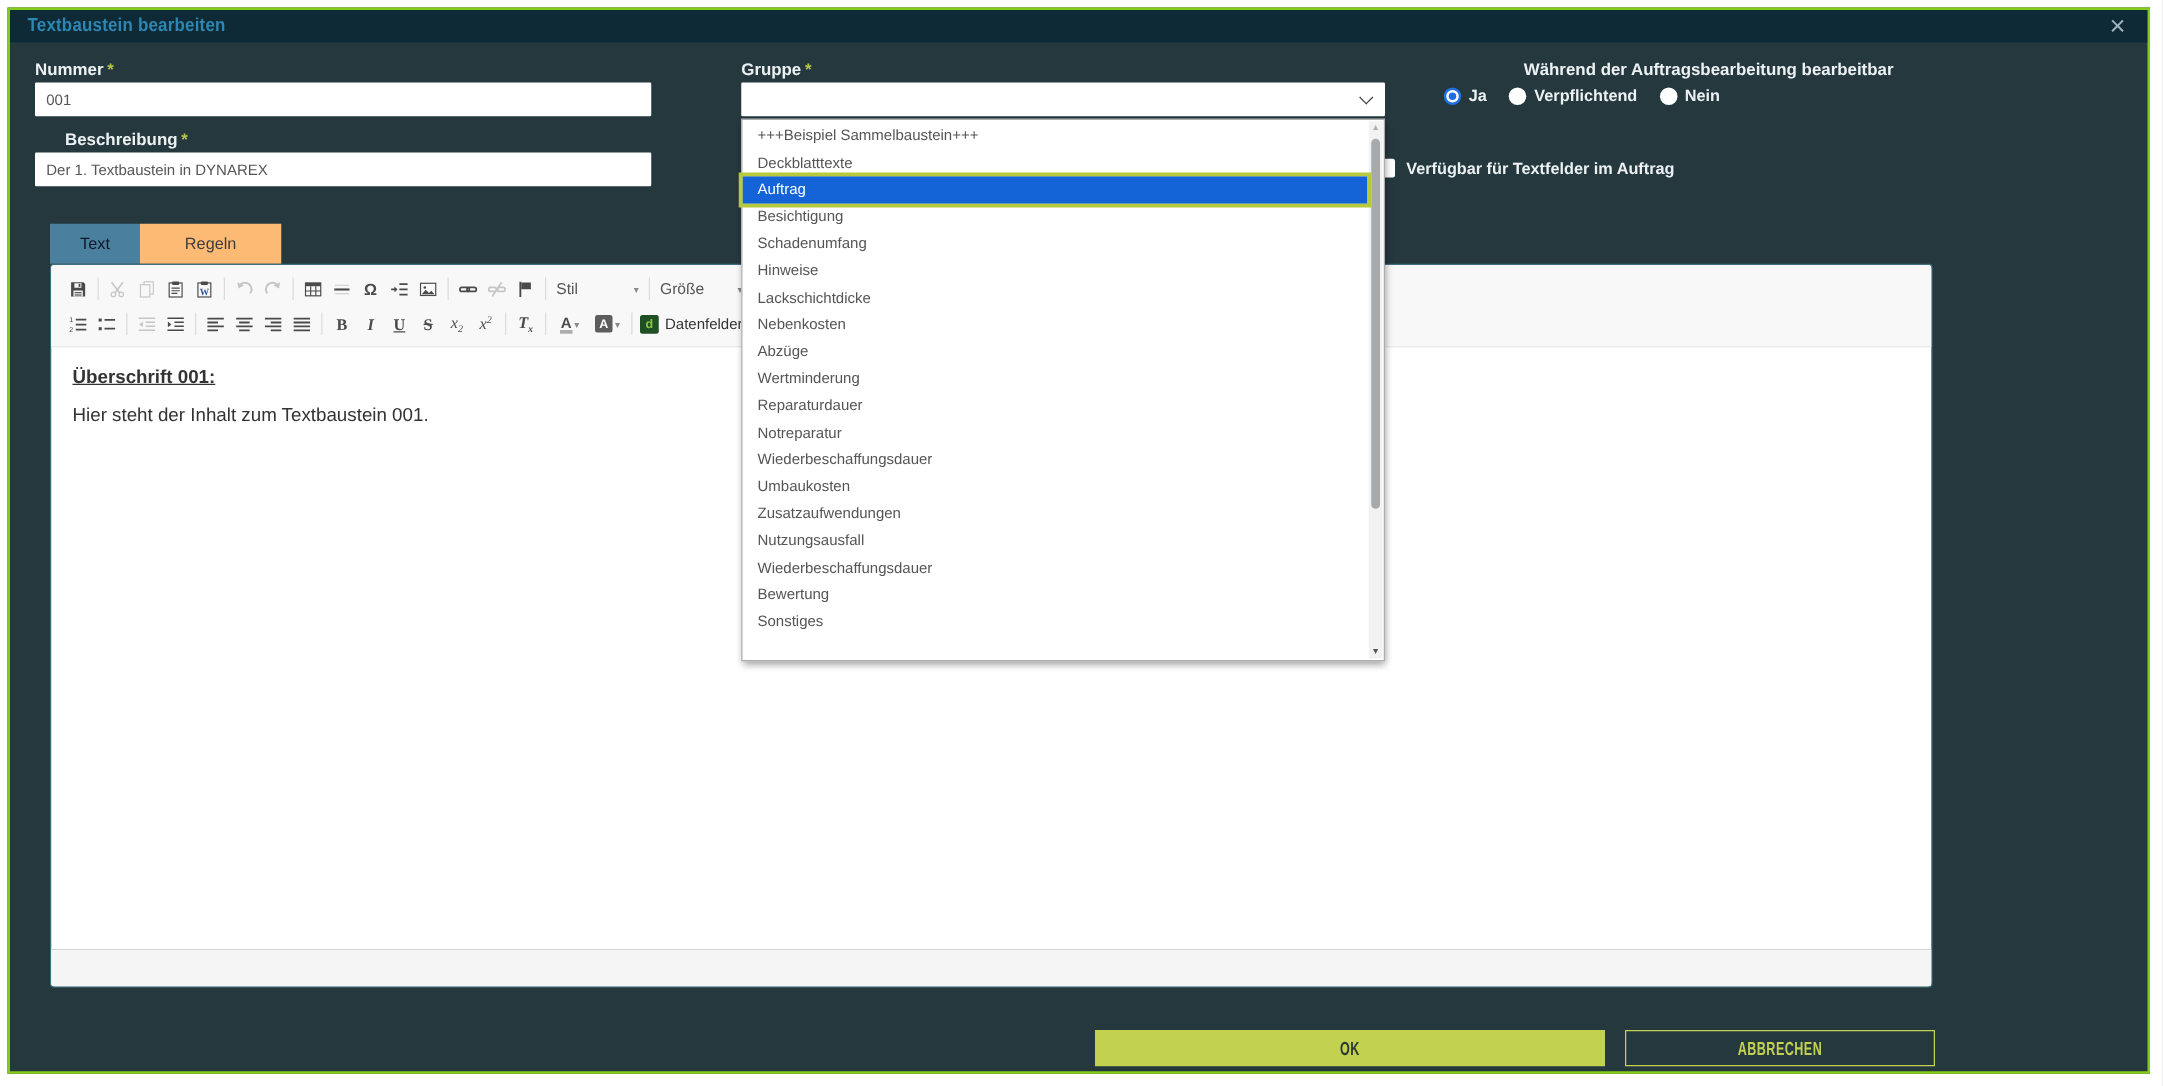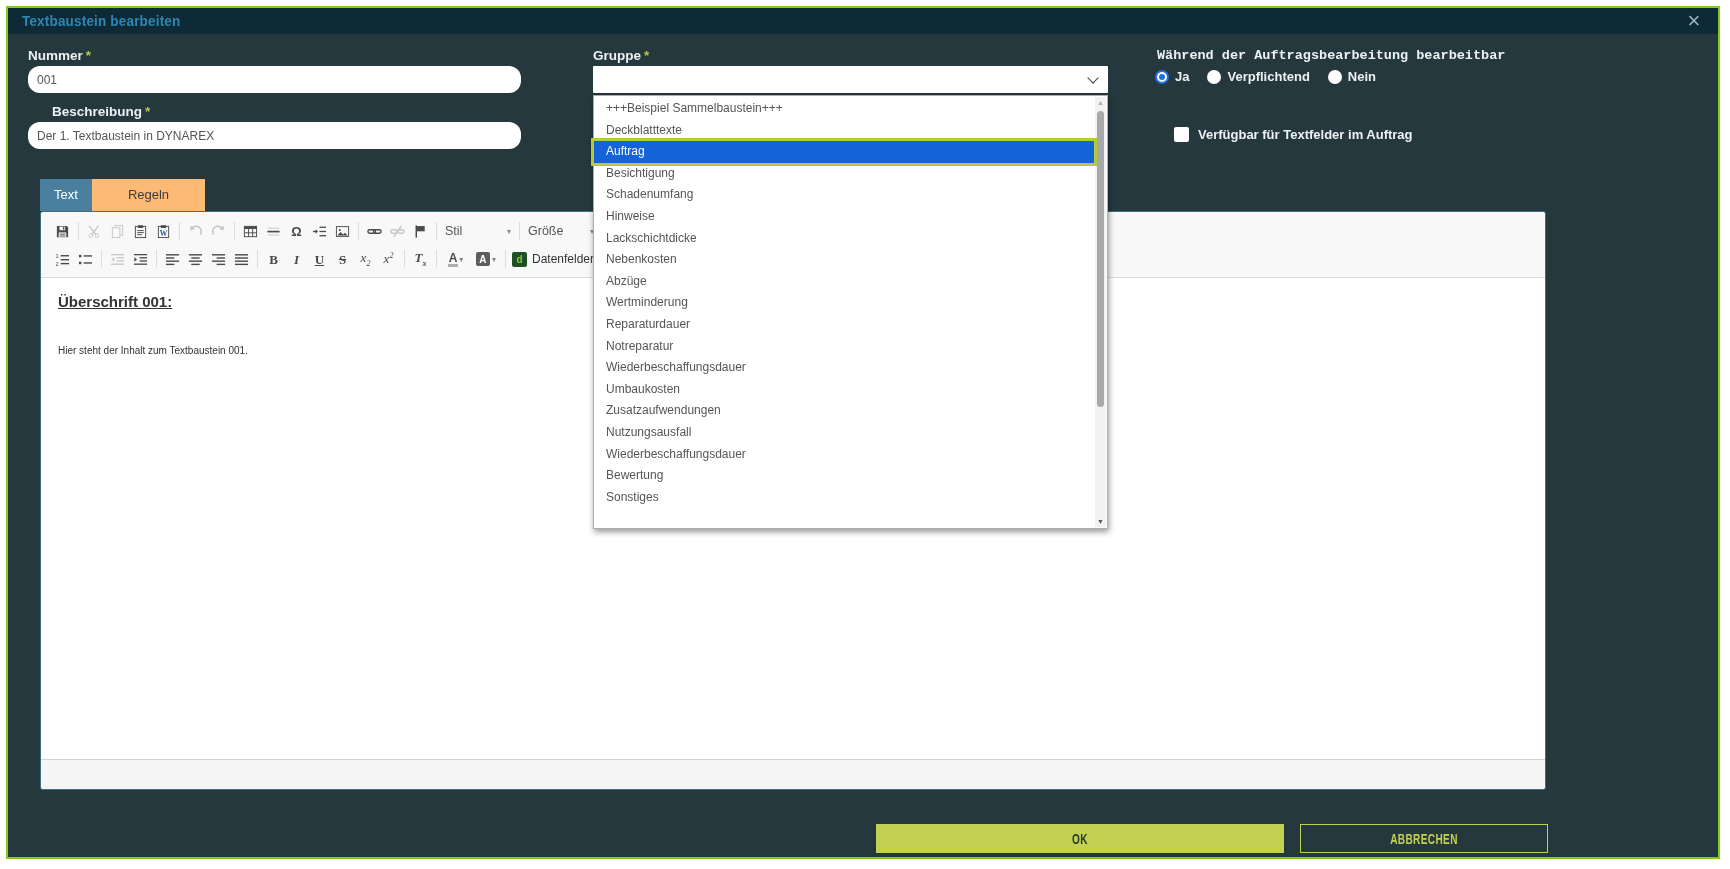--- a/index.html
+++ b/index.html
@@ -7,21 +7,21 @@
   .chrome{position:absolute;left:6px;top:6px;width:1710px;height:849px;background:var(--dialog-bg,#25383e);border:2px solid #84cc16;overflow:hidden;}
 
   
   .titlebar{position:absolute;left:0;top:0;width:100%;height:26px;background:var(--titlebar-bg,#0d2a36);}
   .title{position:absolute;left:14px;top:0;line-height:26px;font-size:15px;font-weight:bold;color:var(--title-text,#2e86b2);transform:scaleX(.9);transform-origin:left center;letter-spacing:.2px;white-space:nowrap;}
   .close-btn{position:absolute;right:12px;top:0;width:24px;height:26px;display:flex;align-items:center;justify-content:center;color:#9fb3bd;font-size:22px;font-weight:300;cursor:default;}
 
   
   .fld-label{position:absolute;font-size:13.5px;font-weight:600;color:#ecf1f3;white-space:nowrap;}
   .req{color:var(--required-mark,#b6c846);margin-left:3px;}
-  .txt-input{position:absolute;height:27px;border:0;background:#fff;font-family:"Liberation Sans",sans-serif;font-size:12px;color:#555;padding:0 9px;box-sizing:border-box;border-radius:12px;outline:none;}
+  .txt-input{position:absolute;height:27px;border:0;background:#fff;font-family:"Liberation Sans",sans-serif;font-size:12px;color:#555;padding:0 9px;box-sizing:border-box;border-radius:1px;outline:none;}
 
   
   .select{position:absolute;left:585px;top:58px;width:515px;height:27px;background:#fff;border-radius:1px;}
   .select .chev{position:absolute;right:11px;top:8px;width:7px;height:7px;border-right:1.6px solid #444;border-bottom:1.6px solid #444;transform:rotate(45deg);}
 
   
   .dropdown{position:absolute;left:585px;top:87px;width:515px;height:434px;background:#fff;border:1px solid #adadad;box-sizing:border-box;box-shadow:1px 3px 6px rgba(0,0,0,.4);z-index:50;}
   .dd-list{position:absolute;left:0;top:2px;right:13px;bottom:0;}
   .dd-item{height:21.6px;line-height:21.6px;padding-left:12px;font-size:12px;color:#555;white-space:nowrap;overflow:hidden;}
   .dd-item.hl{background:var(--highlight-blue,#1464d8);color:#fff;outline:3px solid var(--highlight-outline,#b7ca3b);position:relative;z-index:2;}
@@ -30,27 +30,27 @@
   .dd-scroll .arr-dn{position:absolute;bottom:2px;left:0;width:11px;text-align:center;font-size:7px;color:#555;}
   .dd-thumb{position:absolute;left:2px;top:14px;width:7px;height:296px;background:#a6aaad;border-radius:4px;}
 
   
   .radio-row{position:absolute;left:1147px;top:61px;display:flex;align-items:center;gap:18px;}
   .radio-item{display:flex;align-items:center;gap:6px;}
   .radio{width:14px;height:14px;border-radius:50%;background:#fff;box-sizing:border-box;position:relative;}
   .radio.sel{border:2px solid #1f6fe0;}
   .radio.sel::after{content:"";position:absolute;left:2px;top:2px;width:6px;height:6px;border-radius:50%;background:#1f6fe0;}
   .opt-label{font-size:13px;font-weight:600;color:#ecf1f3;white-space:nowrap;}
-  .chk-row{position:absolute;left:1166px;top:119px;display:flex;align-items:center;gap:9px;}
+  .chk-row{position:absolute;left:1093px;top:119px;display:flex;align-items:center;gap:9px;}
   .chk-box{width:15px;height:15px;background:#fff;border-radius:2px;}
 
   
   .tabs{position:absolute;left:32px;top:171px;display:flex;}
   .tab{height:32px;line-height:32px;text-align:center;font-size:13px;cursor:default;}
-  .tab.active{width:52px;background:var(--tab-active-bg,#4a7f9d);color:#ffffff;}
+  .tab.active{width:72px;background:var(--tab-active-bg,#4a7f9d);color:#0f172a;}
   .tab.inactive{width:113px;background:#fdba74;color:#3c3c3c;}
 
   
   .editor{position:absolute;left:32px;top:203px;width:1506px;height:579px;background:#fff;border:1px solid #3f6f7e;border-radius:3px;box-sizing:border-box;}
   .toolbar{position:absolute;left:0;top:0;right:0;height:66px;background:#f8f8f8;border-bottom:1px solid #ddd;box-sizing:border-box;padding:5px 10px 0 10px;border-radius:3px 3px 0 0;}
   .tb-row{display:flex;align-items:center;height:28px;}
   .tb-btn{width:23px;height:24px;display:inline-flex;align-items:center;justify-content:center;color:#4a4a4a;flex:none;}
   .tb-btn.disabled{color:#c6c6c6;}
   .tb-btn svg{display:block;}
   .tb-sep{width:1px;height:18px;background:#dcdcdc;margin:0 4px;flex:none;}
@@ -59,21 +59,21 @@
   .ts sub,.ts sup{font-size:8px;}
   .combo{display:inline-flex;align-items:center;justify-content:space-between;width:66px;margin:0 4px;color:#555;font-size:12.5px;flex:none;}
   .combo .combo-caret{font-size:8px;color:#888;}
   .mini-caret{font-size:8px;color:#888;margin-left:2px;}
   .df-btn{display:inline-flex;align-items:center;gap:5px;margin-left:2px;flex:none;}
   .df-ico{width:15px;height:15px;background:#1f4f25;border-radius:2px;color:#8cc63f;font-size:10px;font-weight:bold;display:flex;align-items:center;justify-content:center;}
   .df-label{font-size:12px;color:#333;white-space:nowrap;}
 
   .ed-content{position:absolute;left:0;top:66px;right:0;bottom:30px;padding:15px 17px;overflow:hidden;}
   .ed-h{font-size:15px;font-weight:bold;text-decoration:underline;color:#333;}
-  .ed-p{font-size:10px;color:#333;margin-top:35px;}
+  .ed-p{font-size:15px;color:#333;margin-top:14px;}
   .ed-footer{position:absolute;left:0;bottom:0;right:0;height:29px;background:#f5f5f5;border-top:1px solid #d4d4d4;border-radius:0 0 3px 3px;}
 
   
   .btn{position:absolute;top:816px;height:29px;display:flex;align-items:center;justify-content:center;box-sizing:border-box;cursor:default;}
   .btn .cap{font-size:14px;font-weight:bold;letter-spacing:.5px;transform:scale(.72,1.08);white-space:nowrap;}
   .btn-ok{left:868px;width:408px;background:var(--accent-green,#c3d150);color:#2b3a30;}
   .btn-cancel{left:1292px;width:248px;background:transparent;border:1px solid var(--accent-green,#c3d150);color:var(--accent-green,#c3d150);}
 </style>
 </head>
 <body>
@@ -99,21 +99,21 @@
     <input class="txt-input" style="left: 20px; top: 114px; width: 493px;" value="Der 1. Textbaustein in DYNAREX">
 
     <div class="fld-label" style="left:585px;top:40px;">
       <span>Gruppe</span><span class="req">*</span>
     </div>
     <div class="select">
       <span></span>
       <span class="chev"></span>
     </div>
 
-    <div class="fld-label" style="left:1149px;top:40px;font-family:Liberation Mono, monospace;">Während der Auftragsbearbeitung bearbeitbar</div>
+    <div class="fld-label" style="left:1211px;top:40px;">Während der Auftragsbearbeitung bearbeitbar</div>
     <div class="radio-row">
         <span class="radio-item">
           <span class="radio sel"></span>
           <span class="opt-label">Ja</span>
         </span>
         <span class="radio-item">
           <span class="radio"></span>
           <span class="opt-label">Verpflichtend</span>
         </span>
         <span class="radio-item">

